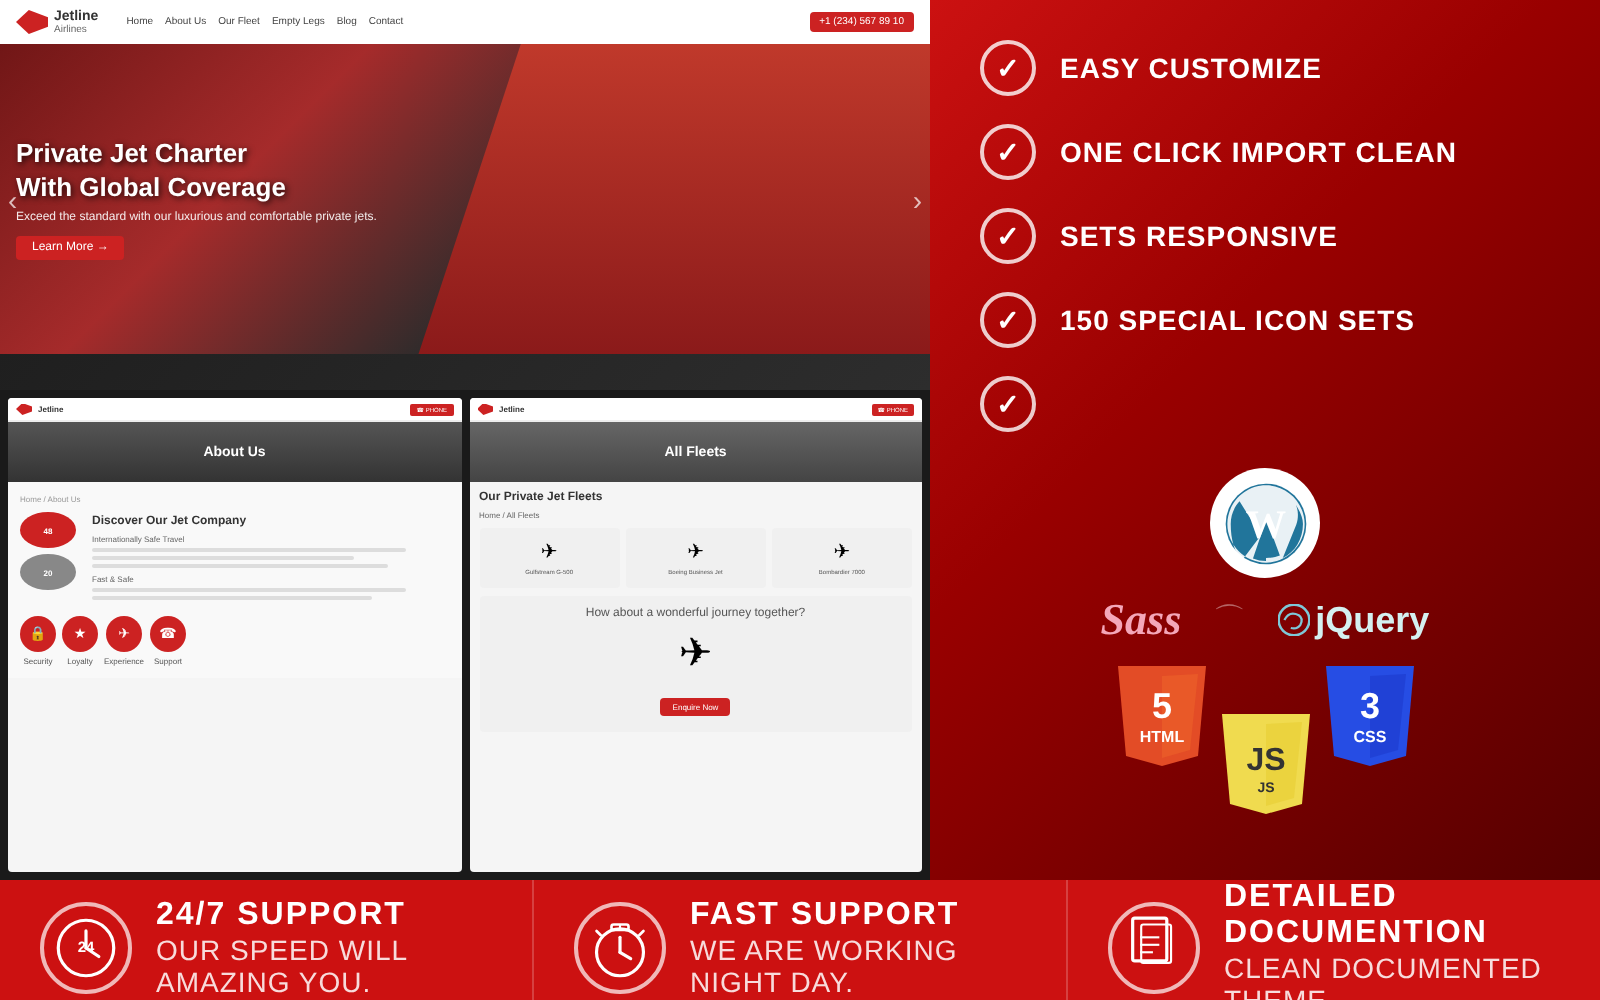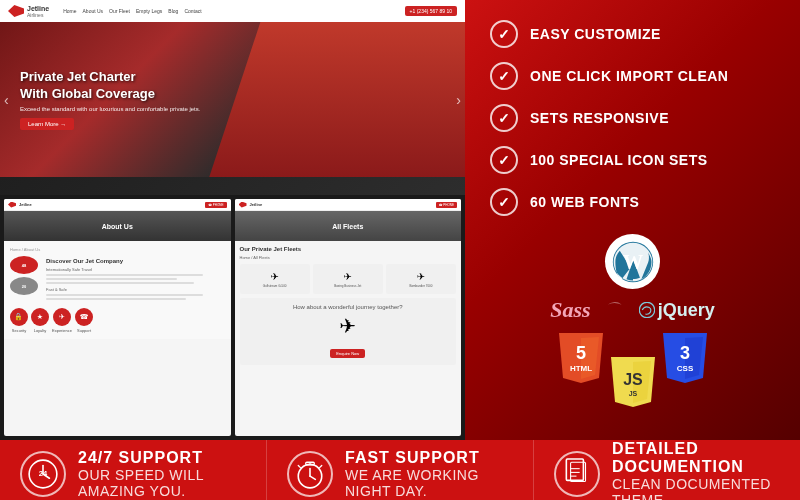--- a/index.html
+++ b/index.html
@@ -105,21 +105,21 @@
       top: 0;
       bottom: 0;
       width: 55%;
       background: linear-gradient(to bottom, #c0392b, #8b1a1a);
       clip-path: polygon(20% 0%, 100% 0%, 100% 100%, 0% 100%);
     }
 
     .hero-content {
       position: relative;
       z-index: 2;
-      padding: 20px 20px;
+      padding: 20px 8px;
       color: white;
     }
 
     .hero-title {
       font-size: 13px;
       font-weight: bold;
       line-height: 1.3;
       text-shadow: 1px 1px 3px rgba(0,0,0,0.8);
     }
 
@@ -614,28 +614,27 @@
       <div class="check-icon">
         <span class="check-mark">✓</span>
       </div>
       <span class="feature-text">SETS RESPONSIVE</span>
     </div>
 
     <div class="feature-item">
       <div class="check-icon">
         <span class="check-mark">✓</span>
       </div>
-      <span class="feature-text">100 SPECIAL ICON SETS</span>
+      <span class="feature-text">150 SPECIAL ICON SETS</span>
     </div>
 
     <div class="feature-item">
       <div class="check-icon">
         <span class="check-mark">✓</span>
       </div>
-      <span class="feature-text">60 WEB FONTS</span>
     </div>
 
     <div class="tech-section">
 
       <div class="wp-logo">
         <svg viewBox="0 0 100 100" width="42" height="42">
           <circle cx="50" cy="50" r="48" fill="#21759b"></circle>
           <path d="M50 4C25 4 4 25 4 50s21 46 46 46 46-21 46-46S75 4 50 4zm-42 46c0-10.5 4-20 10.5-27L44 63.5 22 92.5C12.5 85 8 68.5 8 50zM50 94c-5.5 0-10.5-1-15.5-3L50.5 44l16 43.5c-5 2-10 3-16.5 3zm20-3.5L86 51c1.5-4 2-8 2-12 0-4.5-1-8.5-2.5-12C91 36 94 43 94 50c0 18-9.5 33.5-24 40.5z" fill="white" opacity="0.9"></path>
           <text x="50" y="67" font-size="48" font-weight="900" text-anchor="middle" fill="white" font-family="serif">W</text>
         </svg>

